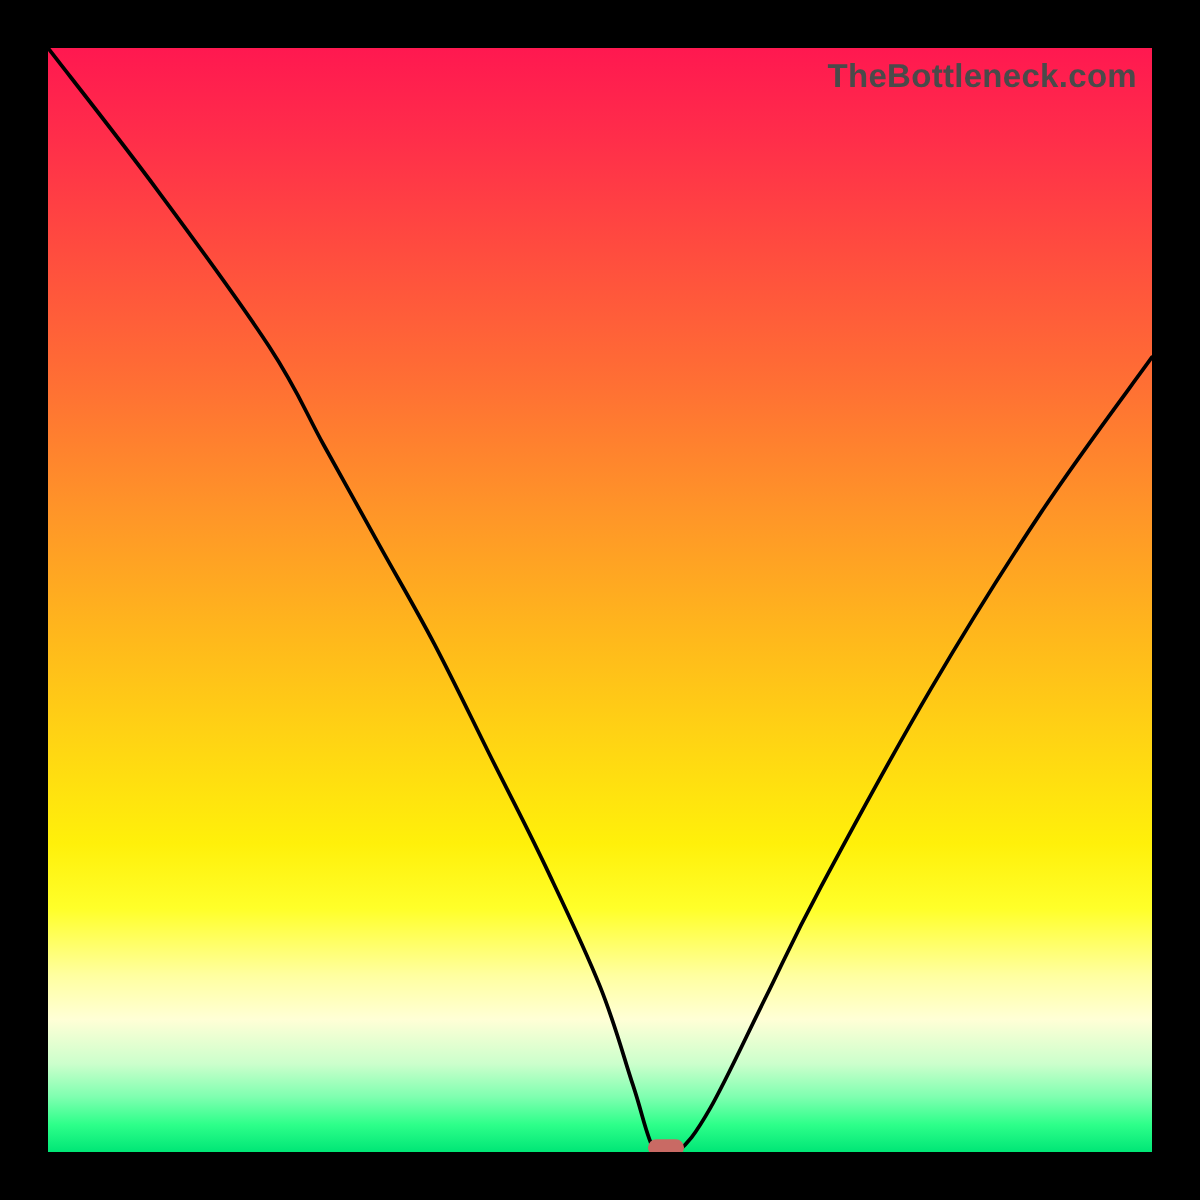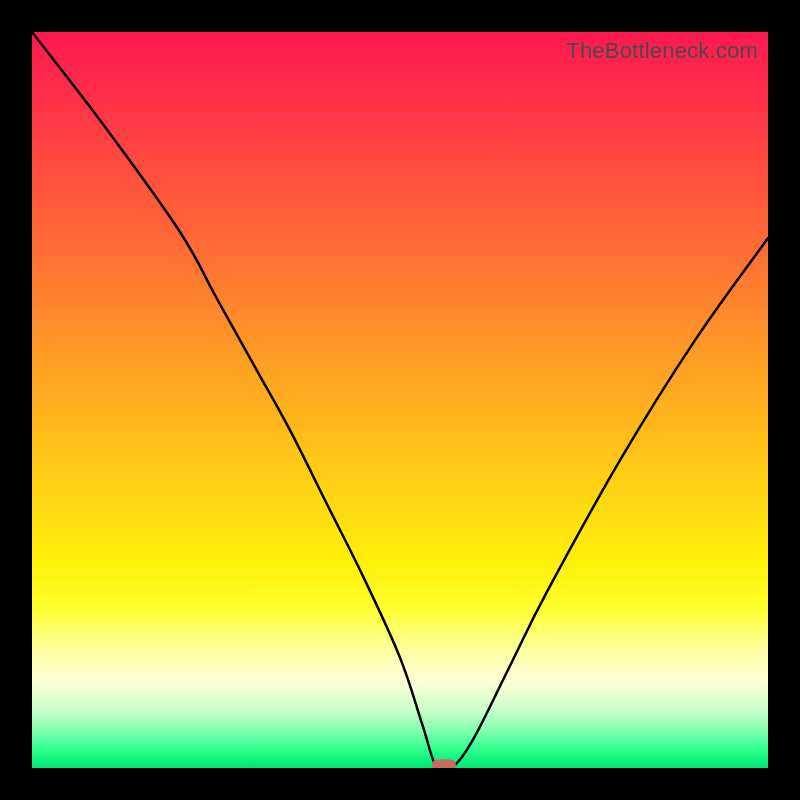--- a/index.html
+++ b/index.html
@@ -52,21 +52,21 @@
       #2eff8a 97.5%,
       #00e676 100%
     );
   }
 
   .watermark {
     position: absolute;
     top: 6px;
     right: 10px;
     font-size: 22px;
-    font-weight: 400;
+    font-weight: 700;
     color: #4a4a4a;
     letter-spacing: 0.2px;
     z-index: 5;
   }
 
   svg.curve {
     position: absolute;
     left: 0;
     top: 0;
     width: 736px;

